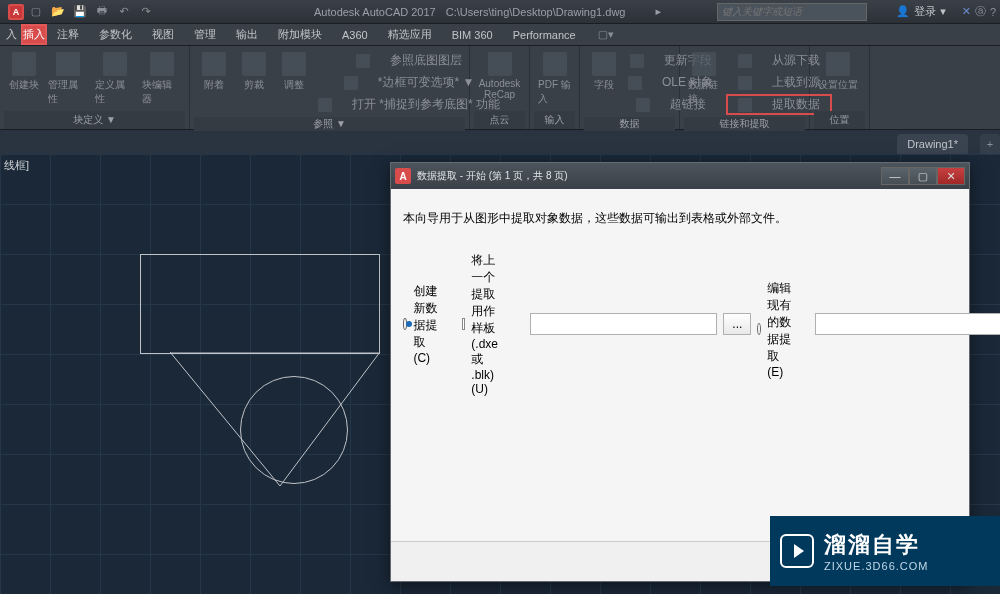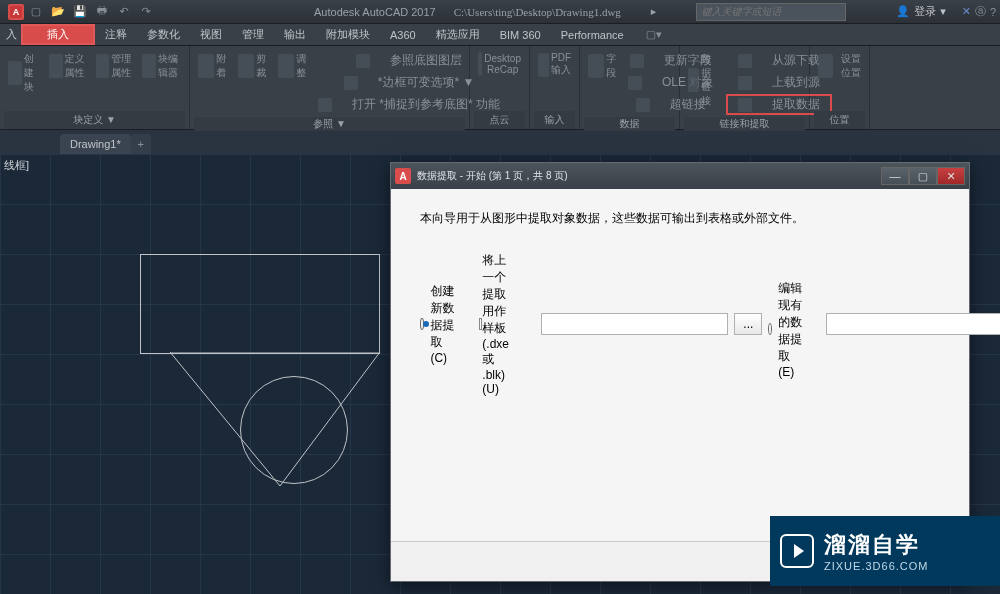--- a/index.html
+++ b/index.html
@@ -4,45 +4,45 @@
   <style>
     * { margin: 0; padding: 0; box-sizing: border-box; font-family: "Microsoft YaHei", Arial, sans-serif; }
     body { width: 1000px; height: 594px; background: #1a2838; overflow: hidden; position: relative; }
     
     
     .titlebar { height: 24px; background: linear-gradient(#3a4048, #2c3138); display: flex; align-items: center; padding: 0 4px; color: #8a9098; font-size: 11px; border-bottom: 1px solid #1a1e24; }
     .titlebar .qat { display: flex; gap: 6px; align-items: center; padding-left: 4px; }
     .titlebar .qat-btn { width: 16px; height: 16px; display: flex; align-items: center; justify-content: center; color: #8a9098; }
     .titlebar .app-icon { width: 16px; height: 16px; background: #c83838; border-radius: 2px; display: flex; align-items: center; justify-content: center; font-size: 9px; color: #fff; font-weight: bold; margin-left: 4px; border: 2px solid #d84c4c; }
     .titlebar .title-text { flex: 0 0 auto; margin-left: 160px; color: #9aa0a8; }
-    .titlebar .title-path { margin-left: 18px; color: #9aa0a8; font-family: Liberation Serif, serif; }
-    .titlebar .search { flex: 0 0 auto; margin-left: 40px; width: 150px; height: 18px; background: #4a525c; border: 1px solid #666; color: #aaa; font-size: 10px; padding-left: 4px; font-style: italic; }
+    .titlebar .title-path { margin-left: 10px; color: #9aa0a8; }
+    .titlebar .search { flex: 0 0 auto; margin-left: 56px; width: 150px; height: 18px; background: #4a525c; border: 1px solid #666; color: #aaa; font-size: 10px; padding-left: 4px; font-style: italic; }
     .titlebar .spacer { flex: 1; }
     .titlebar .user { display: flex; align-items: center; gap: 4px; color: #c0c4c8; font-size: 11px; }
     .titlebar .help { display: flex; align-items: center; gap: 4px; margin-left: 16px; }
     
     
     .menubar { height: 22px; background: #3a4048; display: flex; align-items: center; padding: 0 4px; font-size: 11px; color: #c0c4c8; border-bottom: 1px solid #1a1e24; }
     .menubar .menu-item { padding: 3px 10px; }
-    .menubar .menu-item.highlighted { background: #d84c4c; color: #fff; border: 2px solid #e05858; padding: 1px 24px; }
+    .menubar .menu-item.highlighted { background: #d84c4c; color: #fff; border: 2px solid #e05858; padding: 1px 0; }
     
     
     .ribbon { height: 84px; background: #3a4048; display: flex; border-bottom: 1px solid #1a1e24; }
     .ribbon-panel { border-right: 1px solid #2a3038; display: flex; flex-direction: column; padding: 2px 4px 0 4px; }
     .ribbon-panel .panel-body { flex: 1; display: flex; align-items: flex-start; gap: 4px; padding: 2px; }
     .ribbon-panel .panel-title { height: 18px; background: #353b42; display: flex; align-items: center; justify-content: center; font-size: 10px; color: #9aa0a8; }
-    .ribbon-btn { display: flex; flex-direction: row; align-items: center; justify-content: center; gap: 2px; padding: 2px; color: #8a9098; font-size: 10px; min-width: 36px; }
+    .ribbon-btn { display: flex; flex-direction: column; align-items: center; justify-content: center; gap: 2px; padding: 2px; color: #8a9098; font-size: 10px; min-width: 36px; }
     .ribbon-btn .icon-lg { width: 24px; height: 24px; background: #4a525c; border-radius: 2px; opacity: 0.7; }
     .ribbon-btn.small { flex-direction: row; min-width: auto; gap: 20px; font-size: 12px; white-space: nowrap; }
     .ribbon-btn.small .icon-sm { width: 14px; height: 14px; background: #4a525c; border-radius: 1px; opacity: 0.7; }
     .ribbon-stack { display: flex; flex-direction: column; gap: 1px; }
     .ribbon-btn.highlighted { border: 2px solid #d84c4c; padding: 0 10px; }
     
     
-    .doc-tabs { height: 24px; background: #2a3340; display: flex; align-items: flex-end; padding-left: 60px; gap: 0; }
+    .doc-tabs { height: 24px; background: #2a3340; display: flex; align-items: flex-end; padding-left: 60px; gap: 12px; justify-content: flex-end; }
     .doc-tab { height: 20px; background: #3a4450; padding: 2px 10px; color: #c0c4c8; font-size: 11px; border-top-left-radius: 4px; border-top-right-radius: 4px; display: flex; align-items: center; }
     .doc-tab.add { width: 20px; justify-content: center; background: #343e4a; color: #8a9098; }
     
     
     .canvas { position: relative; height: 440px; background: #1a2838; background-image: 
       linear-gradient(#253648 1px, transparent 1px),
       linear-gradient(90deg, #253648 1px, transparent 1px);
       background-size: 50px 50px;
     }
     .canvas .label-top { position: absolute; top: 4px; left: 4px; color: #d0d4d8; font-size: 11px; }
@@ -51,27 +51,27 @@
     .shape-circle { position: absolute; top: 222px; left: 240px; width: 108px; height: 108px; border: 1px solid #c0c4c8; border-radius: 50%; }
     
     
     .dialog { position: absolute; top: 162px; left: 390px; width: 580px; height: 420px; background: #f0f0f0; border: 1px solid #646a70; box-shadow: 0 4px 16px rgba(0,0,0,0.5); display: flex; flex-direction: column; font-size: 12px; }
     .dialog .dlg-titlebar { height: 26px; background: linear-gradient(#4c545c, #3a4048); display: flex; align-items: center; padding: 0 4px; }
     .dialog .dlg-icon { width: 16px; height: 16px; background: #d84c4c; color: #fff; font-size: 10px; font-weight: bold; display: flex; align-items: center; justify-content: center; border-radius: 2px; }
     .dialog .dlg-title { color: #e0e4e8; font-size: 10px; margin-left: 6px; flex: 1; }
     .dialog .dlg-winbtns { display: flex; gap: 0; }
     .dialog .dlg-winbtn { width: 28px; height: 18px; background: linear-gradient(#5a626a, #464e56); border: 1px solid #666; color: #ddd; font-size: 11px; display: flex; align-items: center; justify-content: center; }
     .dialog .dlg-winbtn.close { background: linear-gradient(#c84040, #a02828); }
-    .dialog .dlg-body { flex: 1; background: #f5f5f5; padding: 20px 29px; color: #000; display: flex; flex-direction: column; gap: 14px; }
+    .dialog .dlg-body { flex: 1; background: #f5f5f5; padding: 20px 12px; color: #000; display: flex; flex-direction: column; gap: 14px; }
     .dialog .desc { line-height: 1.6; }
     .dialog .option-group { display: flex; flex-direction: row; gap: 6px; margin-top: 10px; }
     .dialog .radio-row { display: flex; align-items: center; gap: 6px; }
     .dialog .radio { width: 12px; height: 12px; border: 1px solid #666; border-radius: 50%; position: relative; }
     .dialog .radio.checked::after { content: ''; position: absolute; top: 2px; left: 2px; width: 6px; height: 6px; background: #1a6ab8; border-radius: 50%; }
-    .dialog .check-row { display: flex; align-items: center; gap: 0; margin-left: 18px; }
+    .dialog .check-row { display: flex; align-items: center; gap: 6px; margin-left: 18px; }
     .dialog .checkbox { width: 12px; height: 12px; border: 1px solid #888; background: #fff; }
     .dialog .input-row { display: flex; align-items: center; gap: 6px; margin-left: 18px; }
     .dialog .text-input { flex: 1; height: 22px; border: 1px solid #b0b0b0; background: #fff; padding: 0 4px; max-width: 380px; }
     .dialog .browse-btn { width: 28px; height: 22px; border: 1px solid #b0b0b0; background: linear-gradient(#fff, #e8e8e8); display: flex; align-items: center; justify-content: center; }
     .dialog .dlg-footer { height: 40px; border-top: 1px solid #ccc; background: #f0f0f0; display: flex; align-items: center; justify-content: flex-end; gap: 6px; padding: 0 12px; }
     .dialog .dlg-footer .btn { height: 24px; padding: 0 16px; border: 1px solid #a0a0a0; background: linear-gradient(#fff, #e4e4e4); border-radius: 2px; font-size: 12px; display: flex; align-items: center; }
     .dialog .restore-hint { position: absolute; right: 6px; bottom: 44px; width: 14px; height: 14px; color: #888; }
     
     
     .watermark { position: absolute; right: 0; bottom: 8px; width: 230px; height: 70px; background: #00395c; display: flex; align-items: center; padding: 0 10px; gap: 10px; }
@@ -129,28 +129,28 @@
 
 <div class="ribbon">
   <div class="ribbon-panel" style="width:190px;">
     <div class="panel-body">
       <div class="ribbon-btn">
           <div class="icon-lg"></div>
           <span>创建块</span>
         </div>
       <div class="ribbon-btn">
           <div class="icon-lg"></div>
+          <span>管理属性</span>
+        </div>
+      <div class="ribbon-btn">
+          <div class="icon-lg"></div>
           <span>定义属性</span>
         </div>
       <div class="ribbon-btn">
           <div class="icon-lg"></div>
-          <span>管理属性</span>
-        </div>
-      <div class="ribbon-btn">
-          <div class="icon-lg"></div>
           <span>块编辑器</span>
         </div>
     </div>
     <div class="panel-title">块定义 ▼</div>
   </div>
 
   <div class="ribbon-panel" style="width:280px;">
     <div class="panel-body">
       <div class="ribbon-btn">
           <div class="icon-lg"></div>
@@ -179,31 +179,31 @@
           </div>
       </div>
     </div>
     <div class="panel-title">参照 ▼</div>
   </div>
 
   <div class="ribbon-panel" style="width:60px;">
     <div class="panel-body">
       <div class="ribbon-btn">
           <div class="icon-lg"></div>
-          <span style="text-align:center">Desktop ReCap</span>
+          <span style="text-align:center">Autodesk ReCap</span>
         </div>
     </div>
     <div class="panel-title">点云</div>
   </div>
 
   <div class="ribbon-panel" style="width:50px;">
     <div class="panel-body">
       <div class="ribbon-btn">
           <div class="icon-lg"></div>
-          <span style="text-align:center">PDF 输入</span>
+          <span style="">PDF 输入</span>
         </div>
     </div>
     <div class="panel-title">输入</div>
   </div>
 
   <div class="ribbon-panel" style="width:100px;">
     <div class="panel-body">
       <div class="ribbon-btn">
           <div class="icon-lg"></div>
           <span>字段</span>

